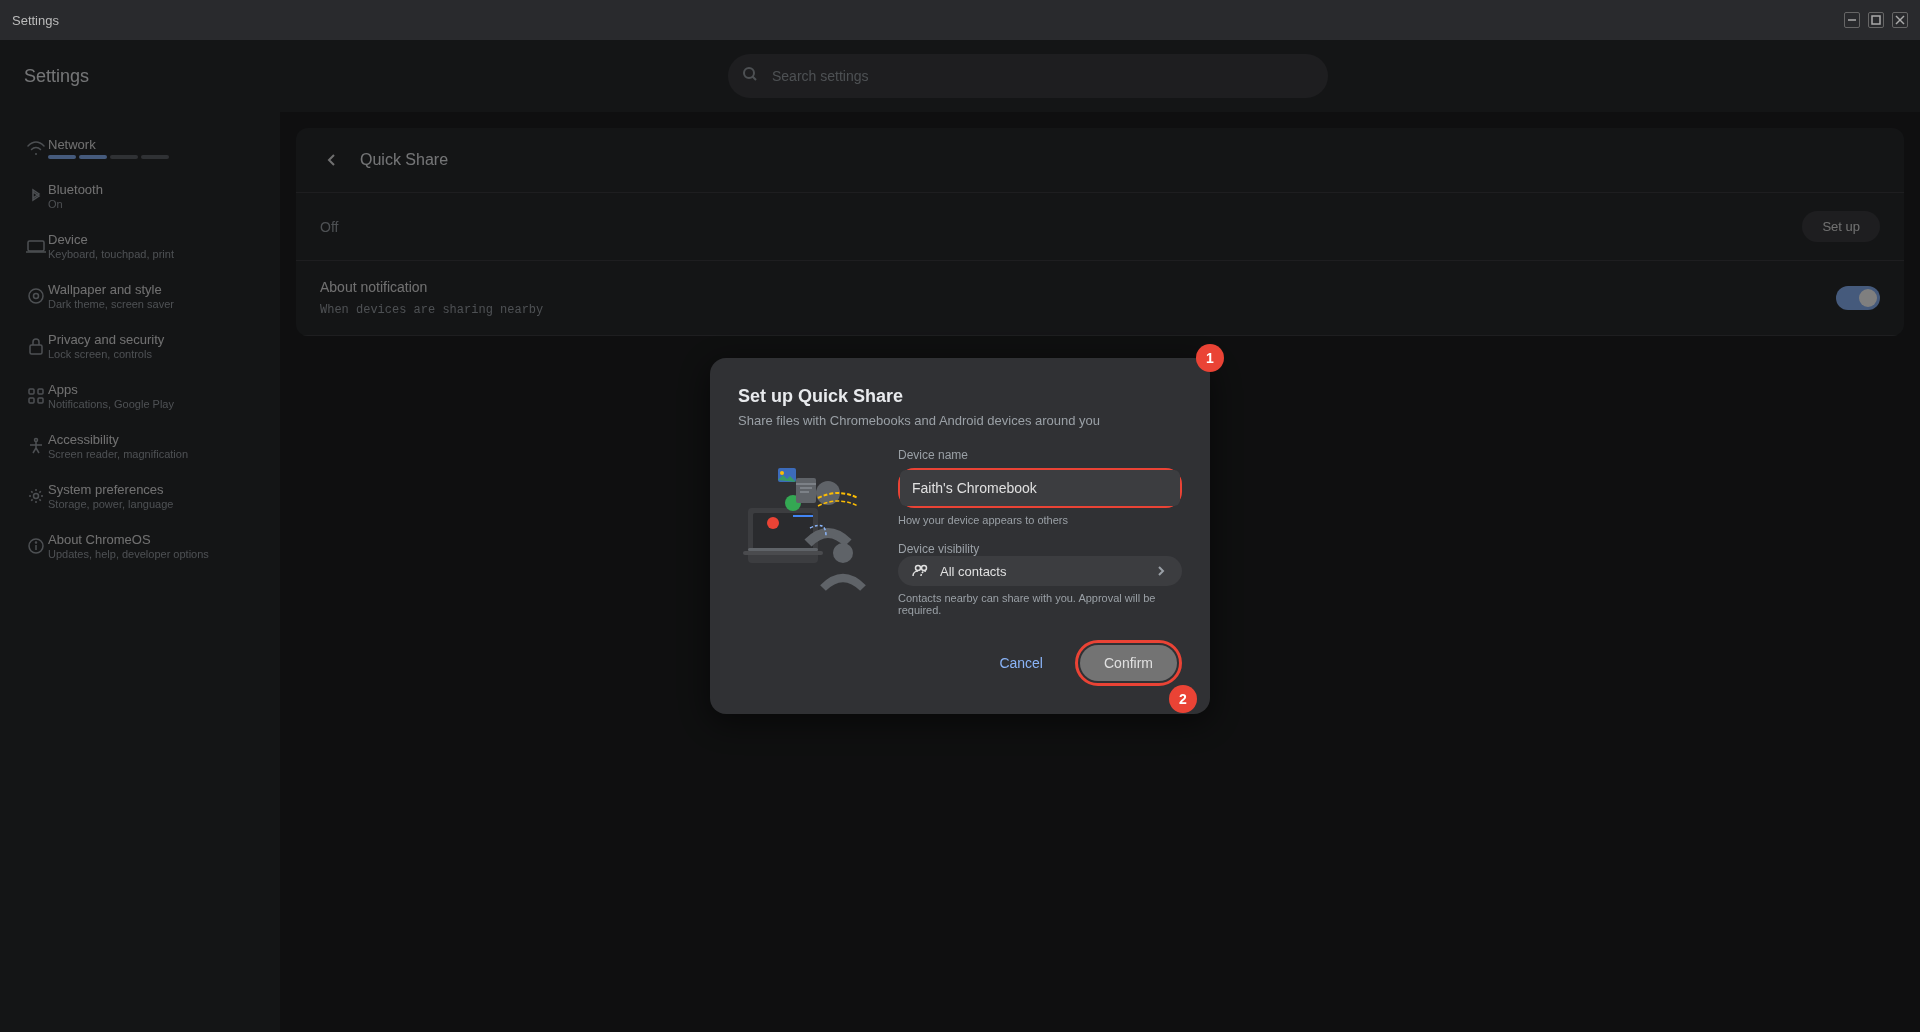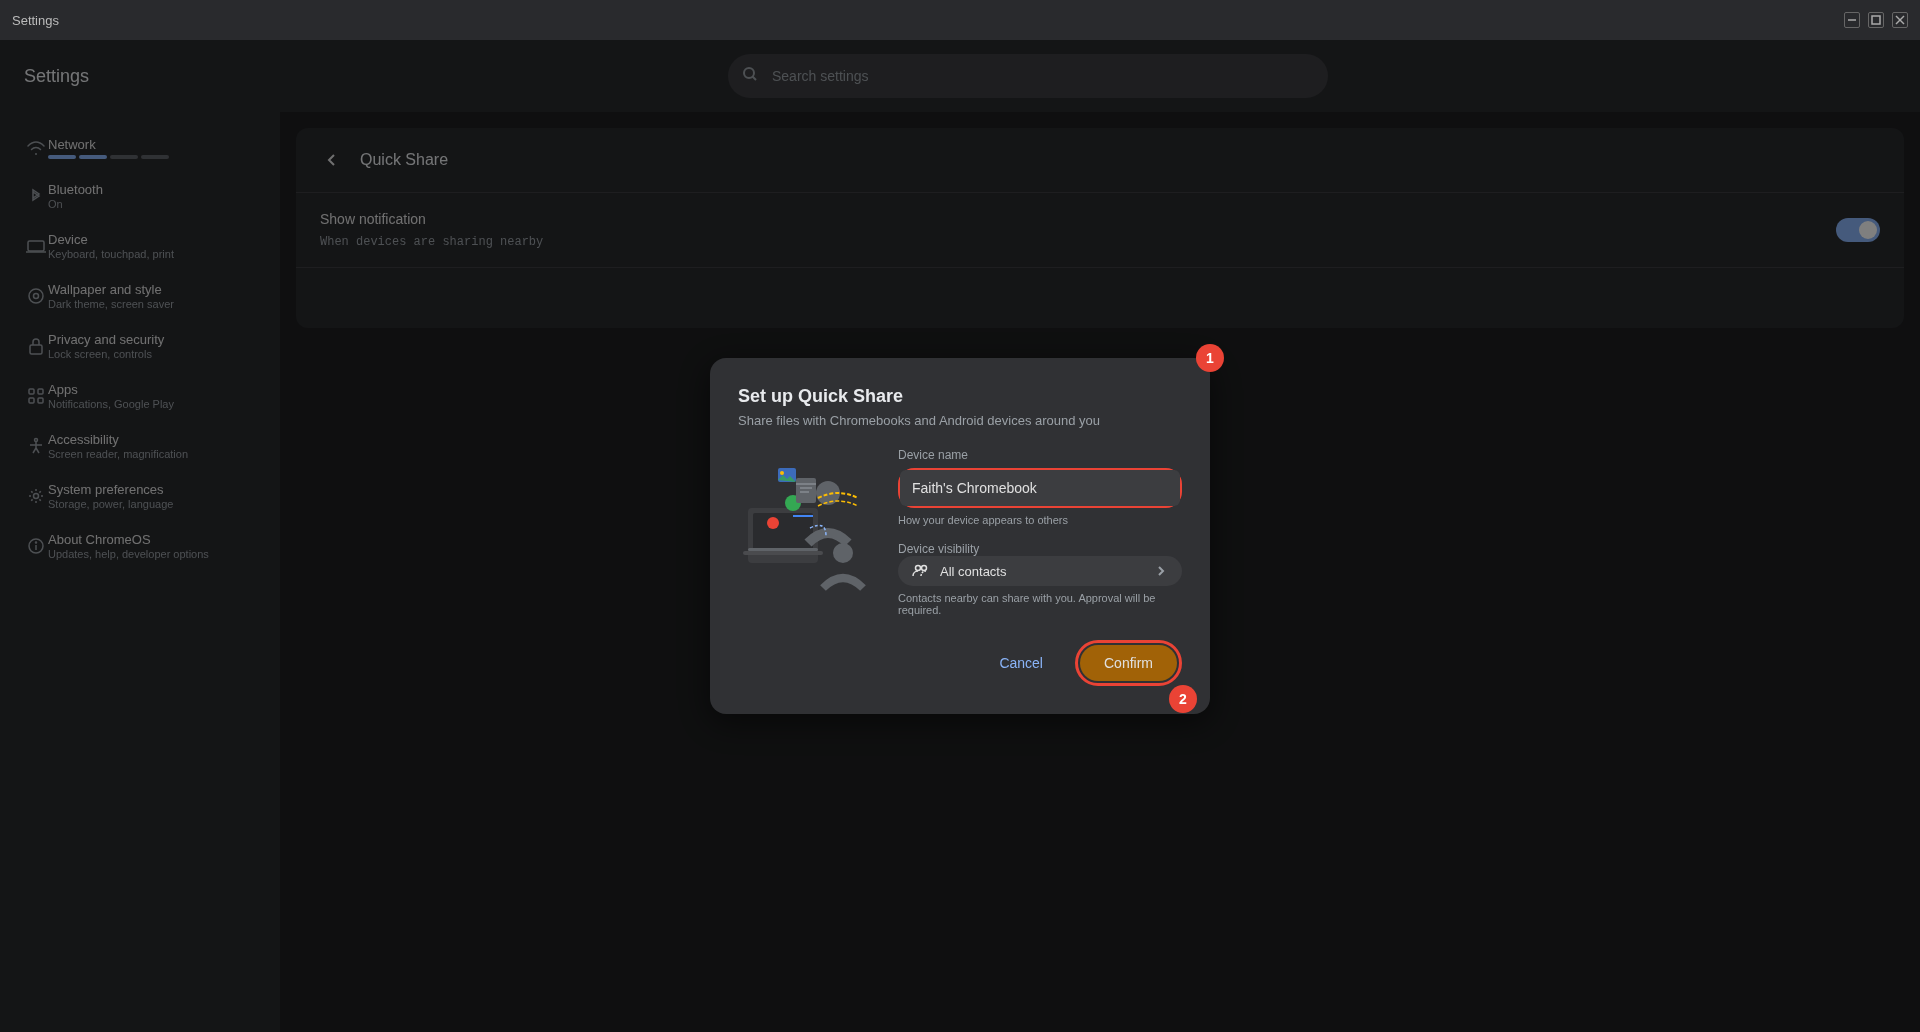--- a/index.html
+++ b/index.html
@@ -361,21 +361,21 @@
       border-radius: 20px;
     }
 
     
     .btn-confirm-wrap {
       border: 3px solid #ea4335;
       border-radius: 24px;
       padding: 2px;
     }
     .btn-confirm {
-      background: #a16207;
+      background: #737373;
       border: none;
       border-radius: 20px;
       padding: 10px 24px;
       color: #e0e0e0;
       font-size: 14px;
       cursor: pointer;
       font-weight: 500;
     }
 
     
@@ -572,24 +572,28 @@
 
         <div class="panel-header">
           <button class="back-btn">
             <svg width="18" height="18" viewBox="0 0 18 18" fill="none" stroke="#e0e0e0" stroke-width="2">
               <path d="M11 4l-5 5 5 5"></path>
             </svg>
           </button>
           <span class="panel-title">Quick Share</span>
         </div>
 
+        <div class="panel-row">
+          <span class="panel-row-label">Off</span>
+          <button class="setup-btn">Set up</button>
+        </div>
 
         <div class="panel-row">
           <div class="panel-row-info">
-            <div class="label">Show notification</div>
+            <div class="label">About notification</div>
             <div class="sub">When devices are sharing nearby</div>
           </div>
           <div class="toggle"></div>
         </div>
 
       </div>
     </main>
 
   </div>
 </div>

